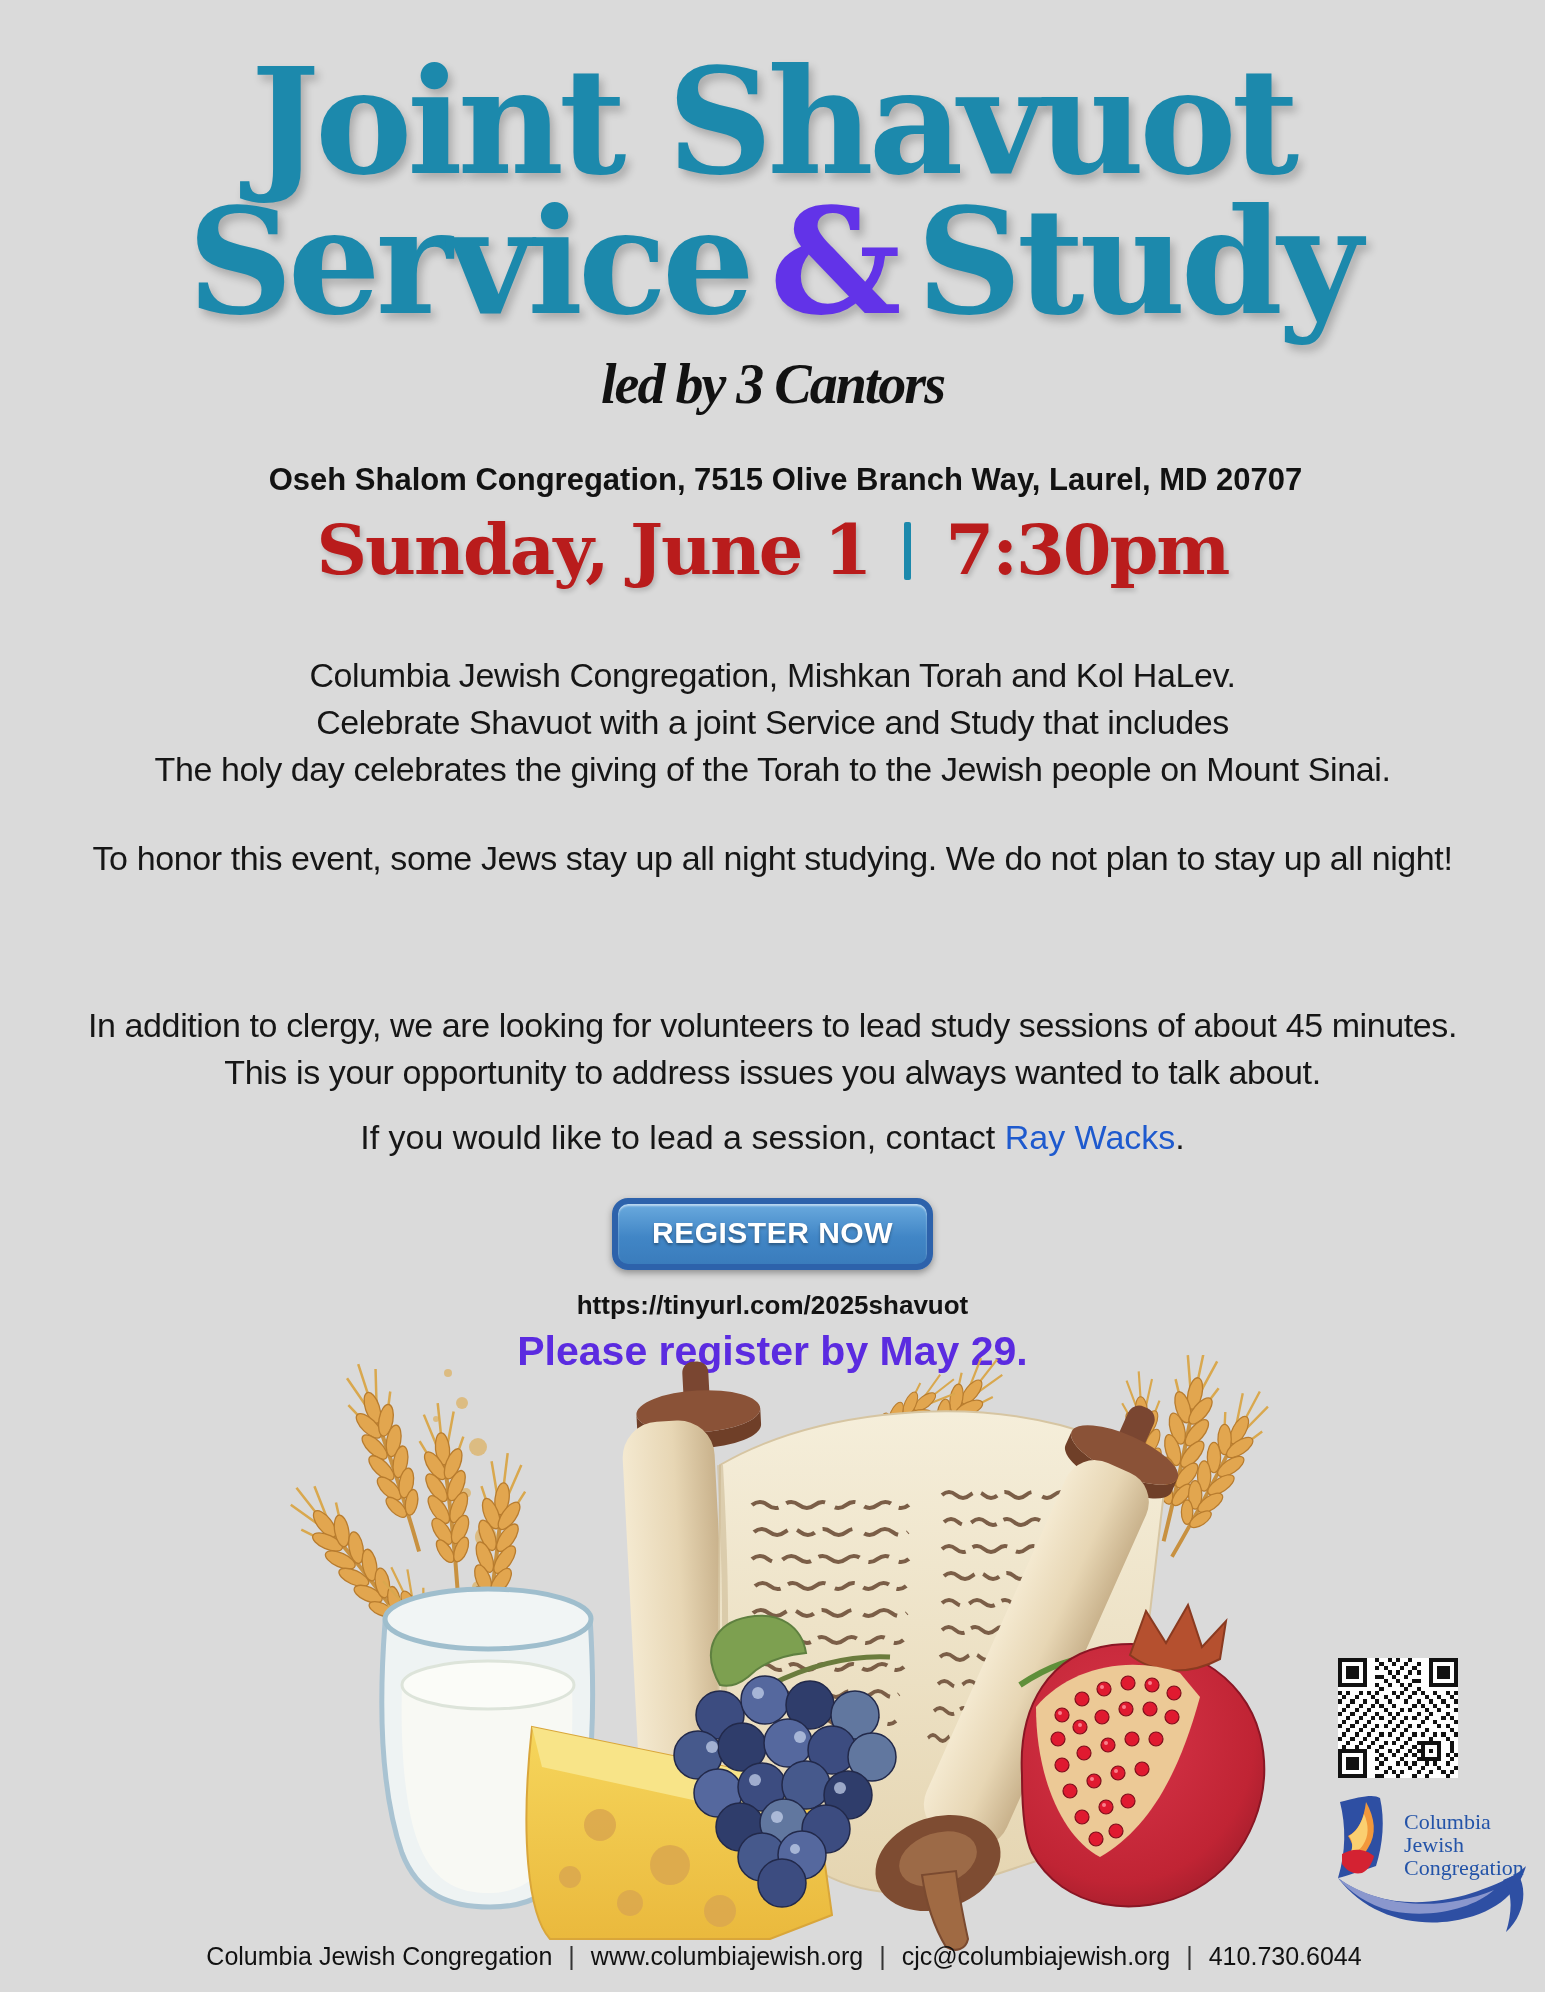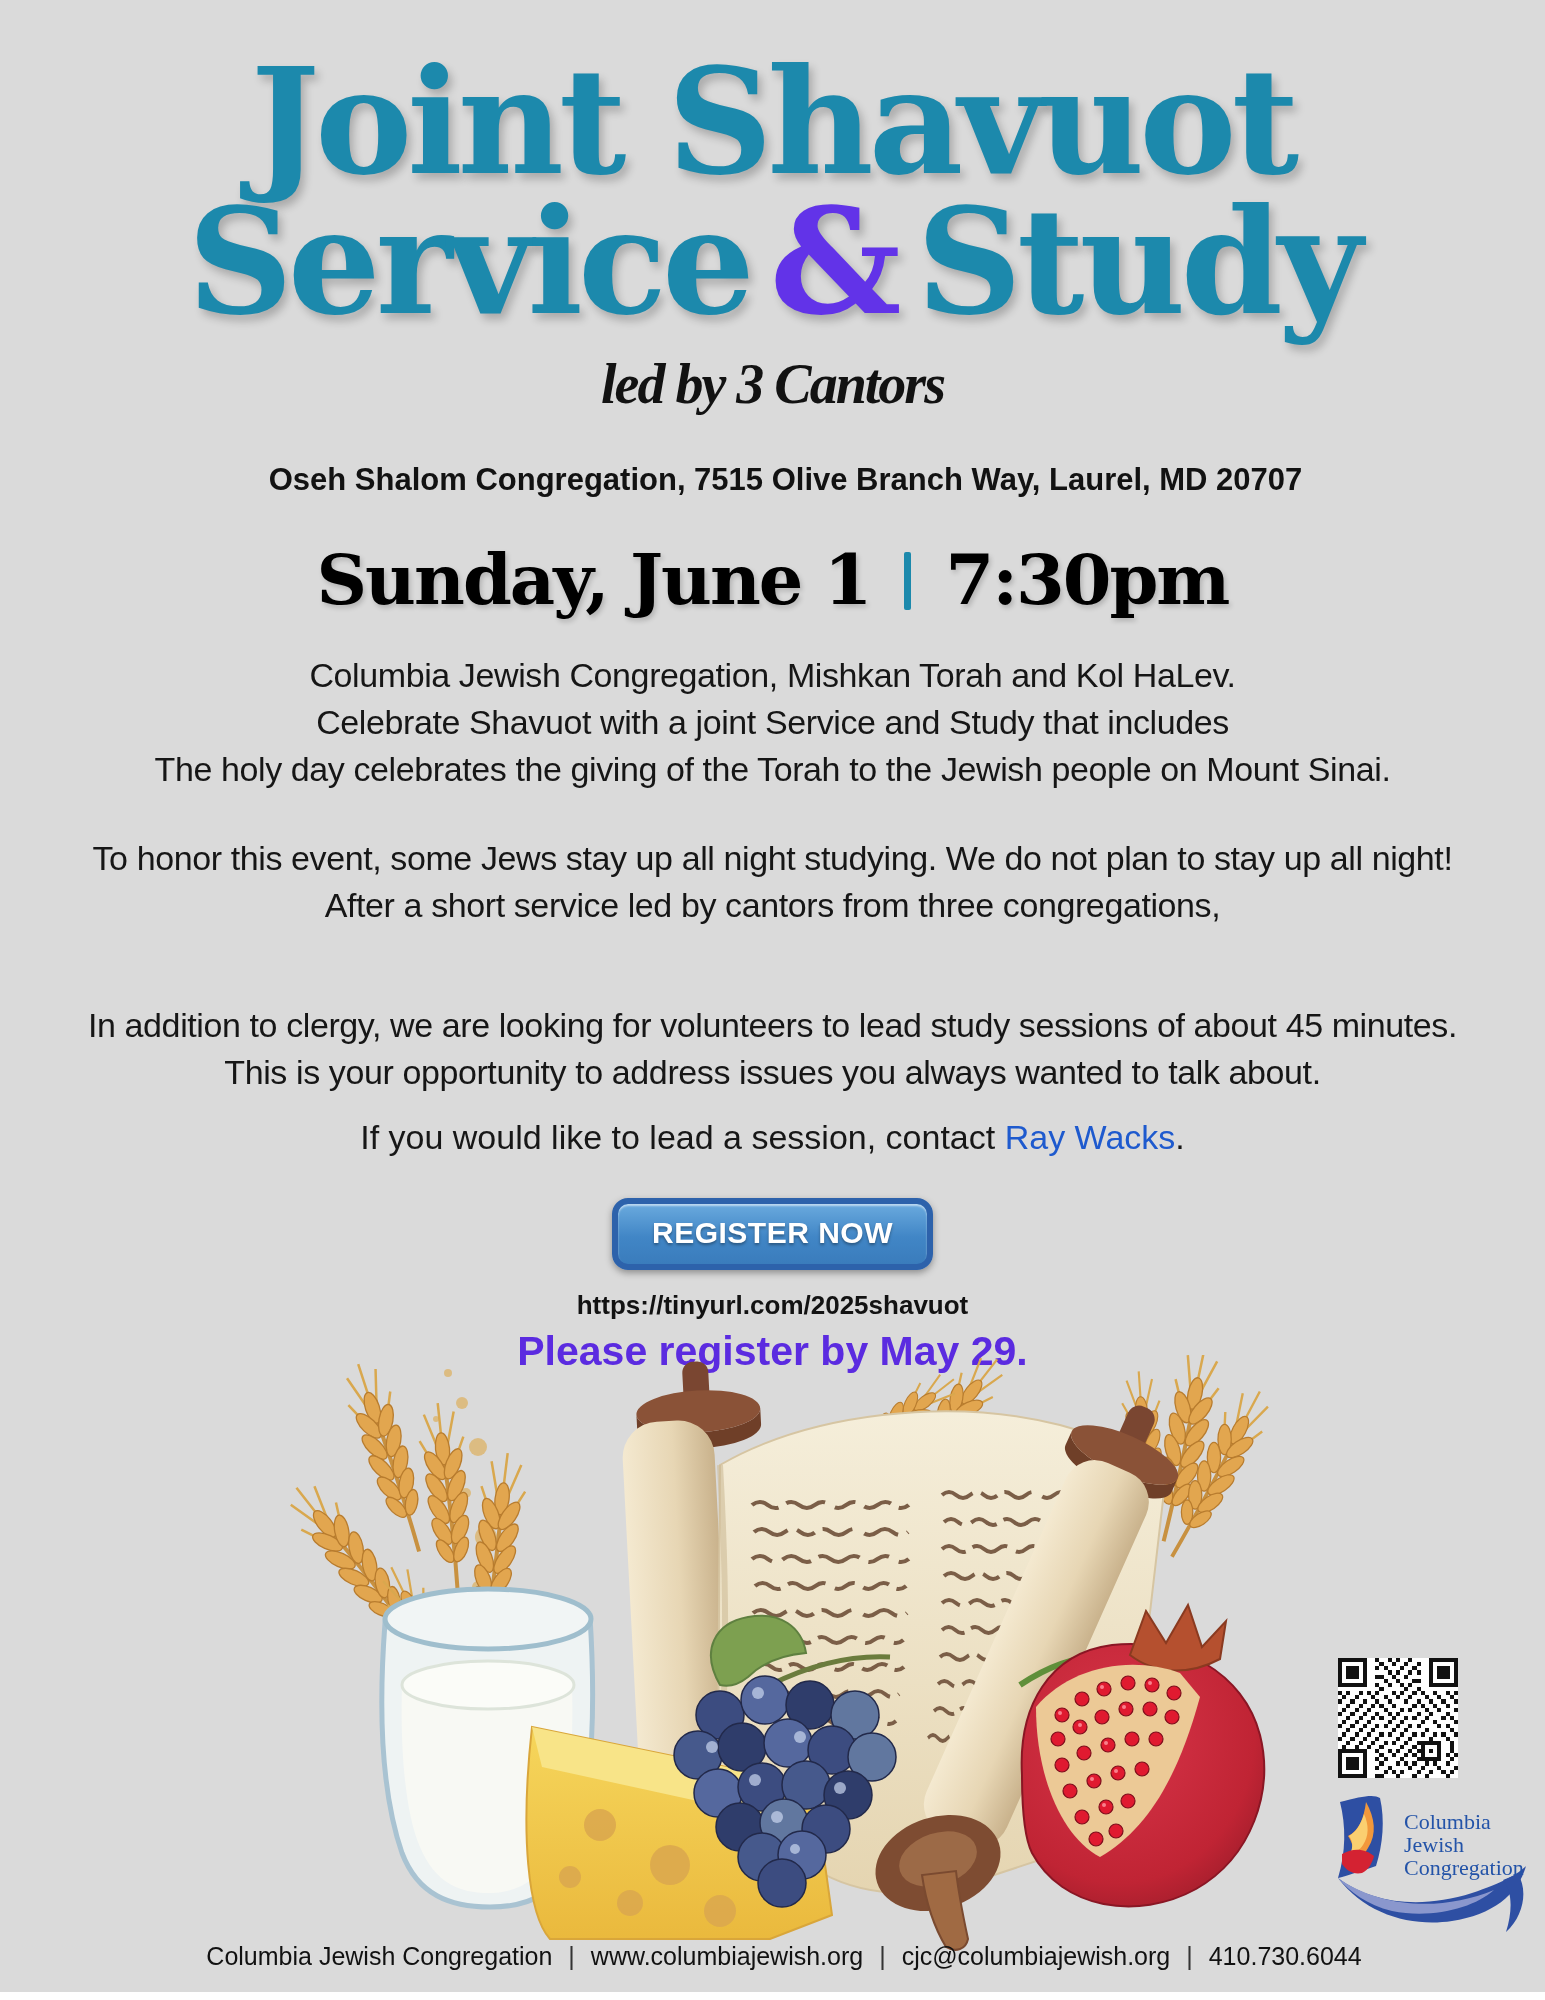--- a/index.html
+++ b/index.html
@@ -12,22 +12,22 @@
          font-size:146px;line-height:140px;letter-spacing:-5px;color:#1c89ac;
          text-shadow:4px 6px 8px rgba(0,0,0,.22);}
   .title .amp{color:#6233e8;margin:0 20px;}
 
   
   .subtitle{top:352px;font-family:"Liberation Serif",serif;font-style:italic;font-weight:bold;
             font-size:56px;letter-spacing:-2px;color:#121212;}
   .address{top:462px;font-size:31px;font-weight:bold;color:#121212;padding-left:26px;}
 
   
-  .datetime{top:538px;font-family:"DejaVu Serif",serif;font-weight:bold;font-size:70px;
-            letter-spacing:-2px;color:#000000;text-shadow:2px 3px 5px rgba(0,0,0,.18);}
+  .datetime{top:508px;font-family:"DejaVu Serif",serif;font-weight:bold;font-size:70px;
+            letter-spacing:-2px;color:#b91c1c;text-shadow:2px 3px 5px rgba(0,0,0,.18);}
   .datetime .bar{display:inline-block;width:7px;height:58px;background:#1c89ac;
                  vertical-align:-6px;margin:0 34px;border-radius:2px;}
 
   
   .para{font-size:34px;line-height:47px;letter-spacing:-.4px;color:#161616;}
   .p1{top:652px;} .p2{top:835px;} .p3{top:1002px;}
   .contact{top:1118px;font-size:34px;}
   .contact a{color:#1e5ace;cursor:pointer;text-align:right;}
 
   
@@ -74,21 +74,20 @@
     <span>Sunday, June 1</span><span class="bar"></span><span>7:30pm</span>
   </div>
 
   <div class="center para p1">
     <div>Columbia Jewish Congregation, Mishkan Torah and Kol HaLev.</div>
     <div>Celebrate Shavuot with a joint Service and Study that includes</div>
     <div>The holy day  celebrates the giving of the Torah to the Jewish people on Mount Sinai.</div>
   </div>
   <div class="center para p2">
     <div>To honor this event, some Jews stay up all night studying. We do not plan to stay up all night!</div>
-    <div>After a short service led by cantors from three congregations,</div>
   </div>
   <div class="center para p3">
     <div>In addition to clergy, we are looking for volunteers to lead study sessions of about 45 minutes.</div>
     <div>This is your opportunity to address issues you always wanted to talk about.</div>
   </div>
 
   <div class="center contact">
     <span>If you would like to lead a session, contact </span><a>Ray Wacks</a><span>.</span>
   </div>
 

